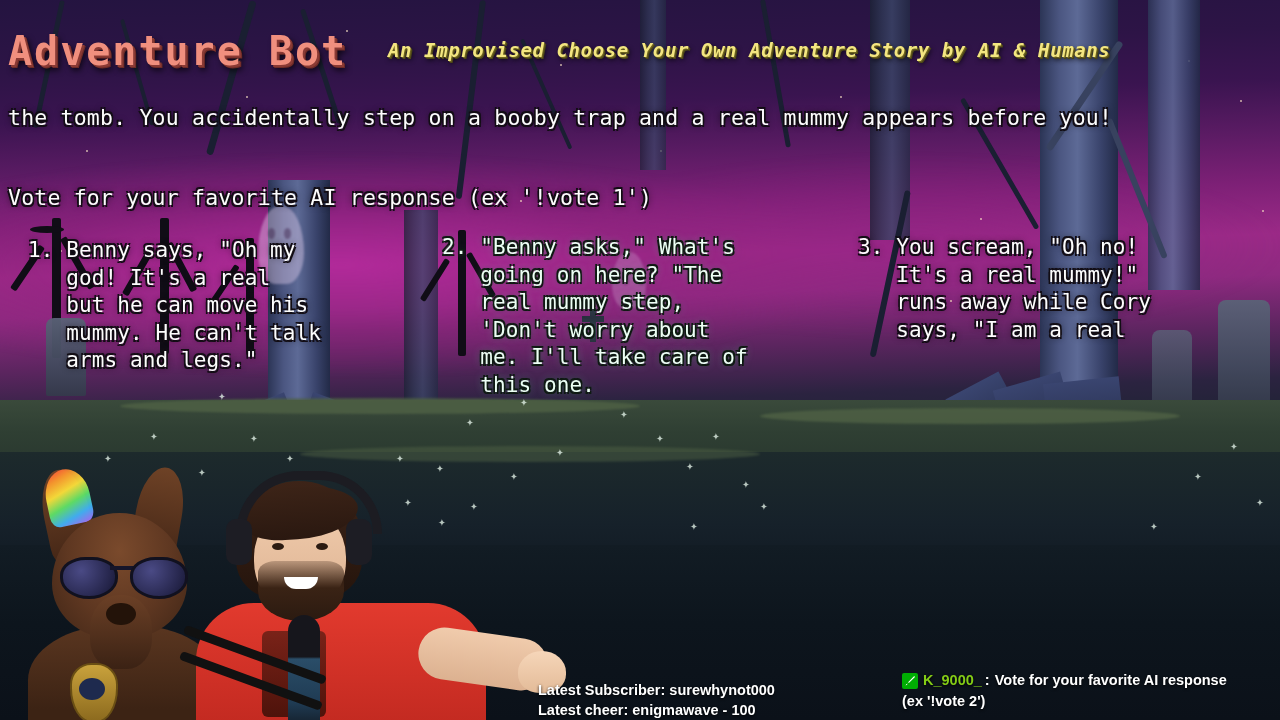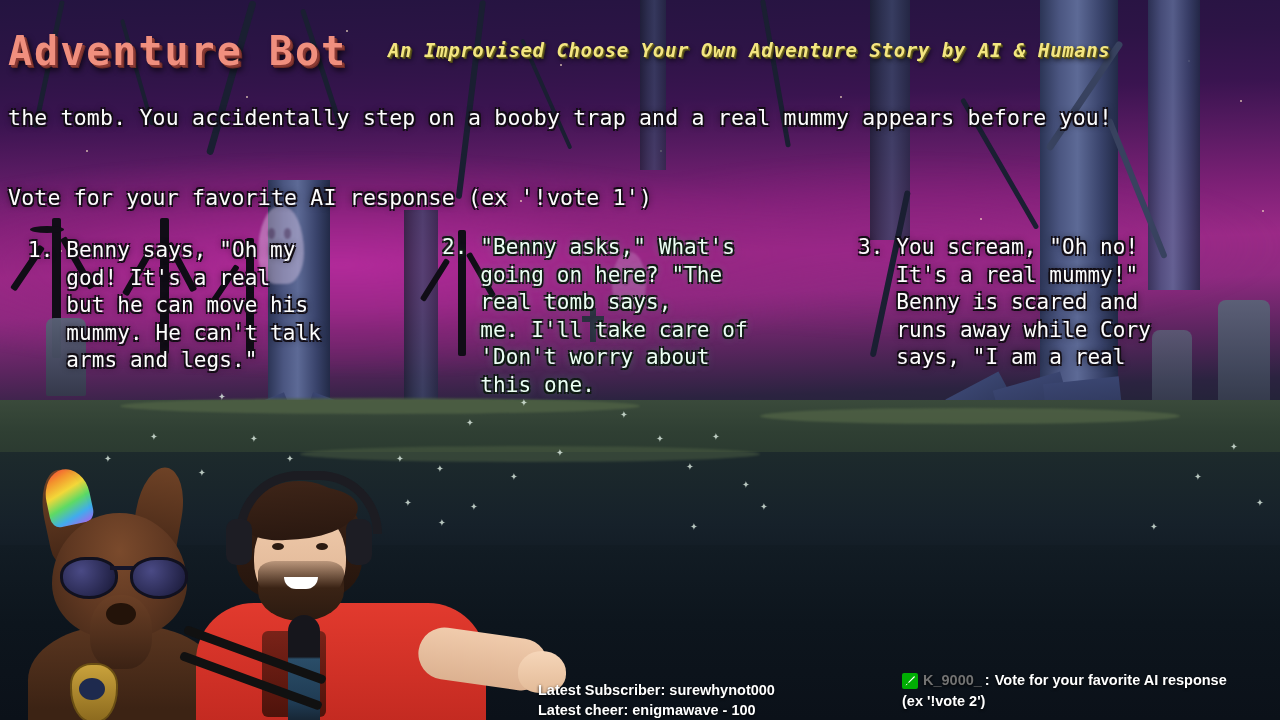--- a/index.html
+++ b/index.html
@@ -147,21 +147,21 @@
   #statusbar{position:absolute;left:538px;top:681px;width:360px;
      font-family:"Liberation Sans",sans-serif;font-weight:bold;font-size:14.5px;line-height:19.5px;color:#fff;
      text-shadow:0 1px 3px rgba(0,0,0,.95);}
   .status-line{white-space:nowrap;}
 
   #chatbox{position:absolute;left:902px;top:670px;width:378px;
      font-family:"Liberation Sans",sans-serif;font-size:14.5px;line-height:21px;color:#fff;}
   #chatline1{display:flex;align-items:center;gap:5px;text-shadow:0 1px 3px rgba(0,0,0,.95);}
   .modbadge{display:inline-block;width:16px;height:16px;background:#00ad03;border-radius:2px;position:relative;flex:0 0 auto;}
   .modbadge svg{position:absolute;left:2px;top:2px;}
-  .chat-user{color:#737373;font-weight:bold;white-space:nowrap;}
+  .chat-user{color:#84cc16;font-weight:bold;white-space:nowrap;}
   .chat-colon{color:#fff;font-weight:bold;margin-left:-2px;}
   .chat-msg{font-weight:bold;white-space:nowrap;}
   #chatline2{font-weight:bold;text-shadow:0 1px 3px rgba(0,0,0,.95);}
 </style>
 </head>
 <body>
 
 <div id="stage">
 
   <div class="scene">
@@ -348,32 +348,31 @@
             <div class="opt-line">but he can move his</div>
             <div class="opt-line">mummy. He can't talk</div>
             <div class="opt-line">arms and legs."</div>
           </span>
       </div>
       <div class="option gtext tint-green" id="opt2">
         <span class="opt-num">2. </span>
         <span class="opt-body">
             <div class="opt-line">"Benny asks," What's</div>
             <div class="opt-line">going on here? "The</div>
-            <div class="opt-line">real tomb says,</div>
+            <div class="opt-line">real mummy step,</div>
+            <div class="opt-line">'Don't worry about</div>
             <div class="opt-line">me. I'll take care of</div>
-            <div class="opt-line">'Don't worry about</div>
             <div class="opt-line">this one.</div>
           </span>
       </div>
       <div class="option gtext" id="opt3">
         <span class="opt-num">3. </span>
         <span class="opt-body">
             <div class="opt-line">You scream, "Oh no!</div>
             <div class="opt-line">It's a real mummy!"</div>
-            <div class="opt-line">Benny is scared and</div>
             <div class="opt-line">runs away while Cory</div>
             <div class="opt-line">says, "I am a real</div>
           </span>
       </div>
     </div>
 
     <div id="statusbar">
       <div class="status-line">Latest Subscriber: surewhynot000</div>
       <div class="status-line">Latest cheer: enigmawave - 100</div>
     </div>

